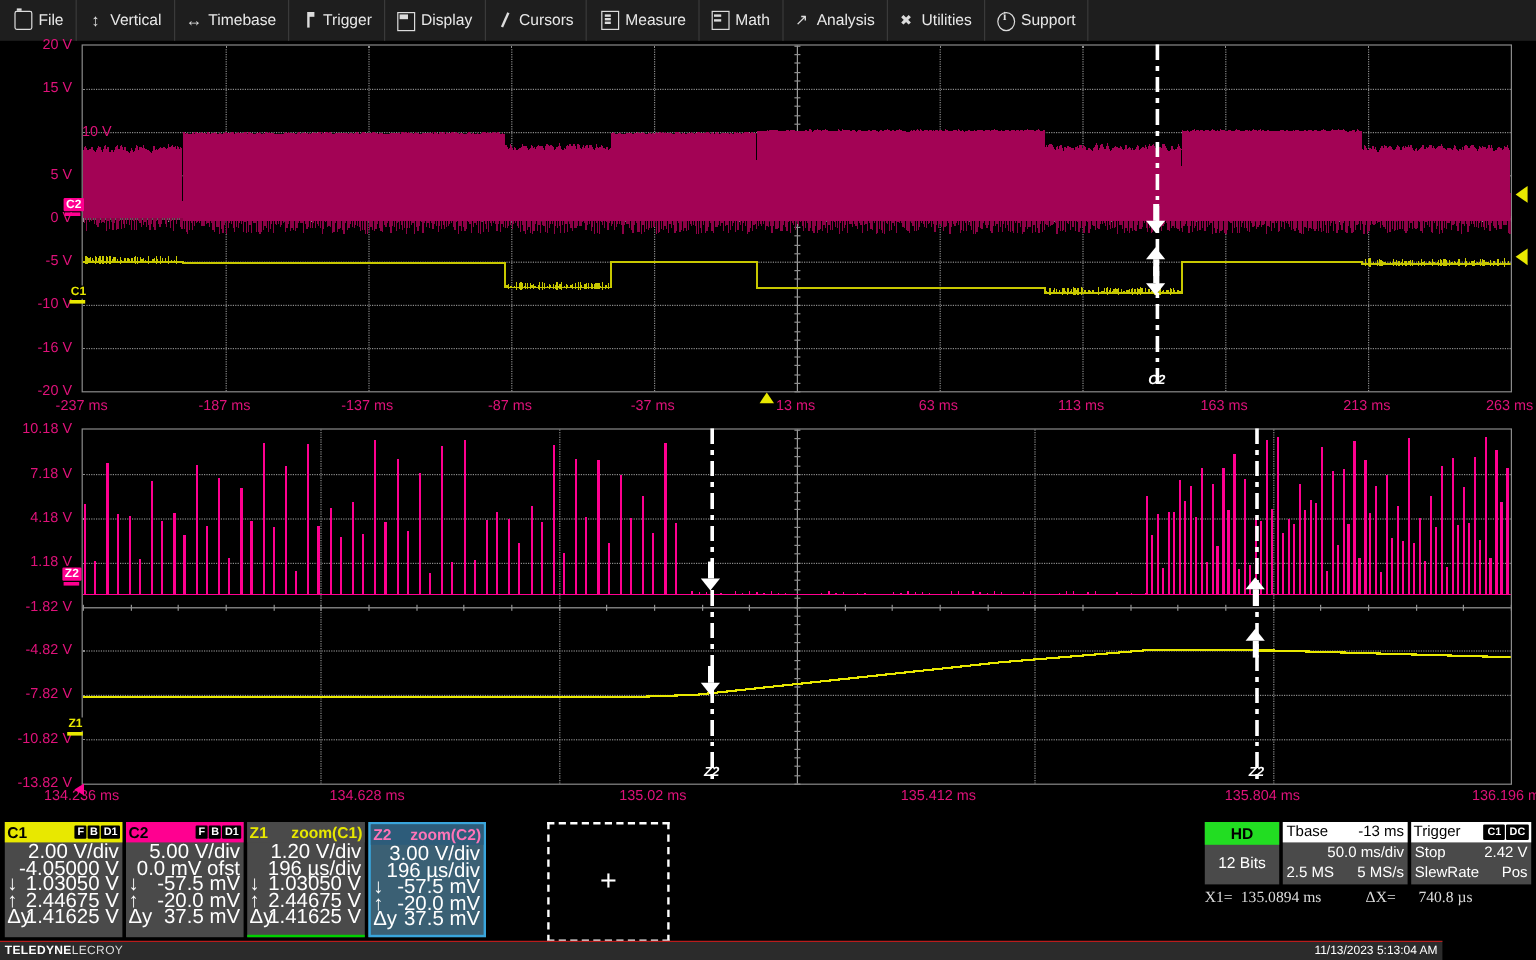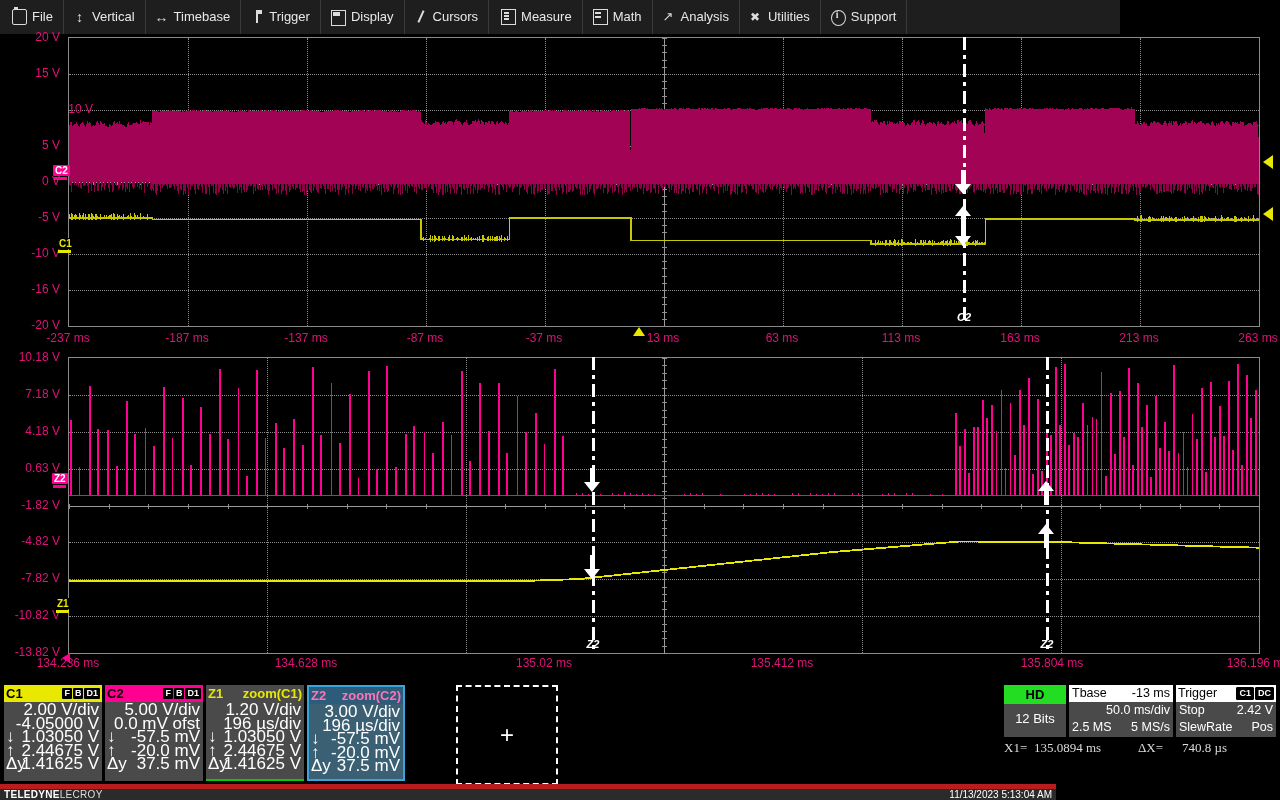--- a/index.html
+++ b/index.html
@@ -2,21 +2,21 @@
 <html><head>
 <meta charset="utf-8">
 <style>
   html,body{margin:0;padding:0;background:#000;}
   body{width:1280px;height:800px;overflow:hidden;
        font-family:"Liberation Sans","DejaVu Sans",sans-serif;
        -webkit-font-smoothing:none;}
   .app{position:relative;width:1280px;height:800px;background:#000;}
 
   
-  .menubar{position:absolute;left:0;top:0;width:1120px;height:34px;
+  .menubar{position:absolute;left:0;top:0;width:1280px;height:34px;
            background:#1e1e1e;border-bottom:1px solid #000;
            display:flex;align-items:center;}
   .menuitem{display:flex;align-items:center;gap:5px;height:34px;
             padding:0 10px;color:#e8e8e8;font-size:13px;white-space:nowrap;
             border-right:1px solid #3a3a3a;}
   .menuitem:first-child{border-left:none;}
   .menuitem .gi{display:inline-block;width:13px;height:14px;
                 position:relative;flex:0 0 13px;}
   .mi-label{line-height:34px;}
 
@@ -134,22 +134,22 @@
   .trigbox{width:100px;background:#4a4a4a;color:#fff;font-size:12.5px;}
   .trighd{display:flex;align-items:center;justify-content:space-between;
           background:#fff;color:#000;padding:0 2px;line-height:17px;}
   .tbadge{background:#000;color:#fff;font-size:9px;font-weight:bold;padding:0 2px;
           border-radius:1px;border:1px solid #000;line-height:11px;}
   .cursorvals{color:#dcdcdc;font-size:13px;padding-top:2px;line-height:17px;}
   .cv-row{display:flex;}
   .cv-row span{white-space:nowrap;font-family:Liberation Serif, serif;}
 
   
-  .botbar{position:absolute;left:0;top:784px;width:1056px;height:16px;
-          background:#2b2b2b;border-top:5px solid #b91c1c;
+  .botbar{position:absolute;left:0;top:784px;width:1202px;height:16px;
+          background:#2b2b2b;border-top:1px solid #b91c1c;
           display:flex;align-items:center;justify-content:space-between;
           padding:0 4px;box-sizing:border-box;}
   .brand{font-size:10px;color:#fff;font-weight:bold;letter-spacing:.3px;}
   .brand i{font-style:normal;font-weight:normal;color:#ddd;}
   .stamp{font-size:10px;color:#fff;}
 </style>
 </head>
 <body>
 
 <div class="app">
@@ -462,21 +462,21 @@
       <div class="xlab" style="left: 544px; top: 331px;">-37 ms</div>
       <div class="xlab" style="left: 663px; top: 331px;">13 ms</div>
       <div class="xlab" style="left: 782px; top: 331px;">63 ms</div>
       <div class="xlab" style="left: 901px; top: 331px;">113 ms</div>
       <div class="xlab" style="left: 1020px; top: 331px;">163 ms</div>
       <div class="xlab" style="left: 1139px; top: 331px;">213 ms</div>
       <div class="xlab" style="left: 1258px; top: 331px;">263 ms</div>
       <div class="ylab" style="top: 357px;">10.18 V</div>
       <div class="ylab" style="top: 393.875px;">7.18 V</div>
       <div class="ylab" style="top: 430.75px;">4.18 V</div>
-      <div class="ylab" style="top: 467.625px;">0.63 V</div>
+      <div class="ylab" style="top: 467.625px;">1.18 V</div>
       <div class="ylab" style="top: 504.5px;">-1.82 V</div>
       <div class="ylab" style="top: 541.375px;">-4.82 V</div>
       <div class="ylab" style="top: 578.25px;">-7.82 V</div>
       <div class="ylab" style="top: 615.125px;">-10.82 V</div>
       <div class="ylab" style="top: 652px;">-13.82 V</div>
       <div class="xlab" style="left: 68px; top: 656px;">134.236 ms</div>
       <div class="xlab" style="left: 306px; top: 656px;">134.628 ms</div>
       <div class="xlab" style="left: 544px; top: 656px;">135.02 ms</div>
       <div class="xlab" style="left: 782px; top: 656px;">135.412 ms</div>
       <div class="xlab" style="left: 1020px; top: 656px; margin-left: 32px;">135.804 ms</div>

